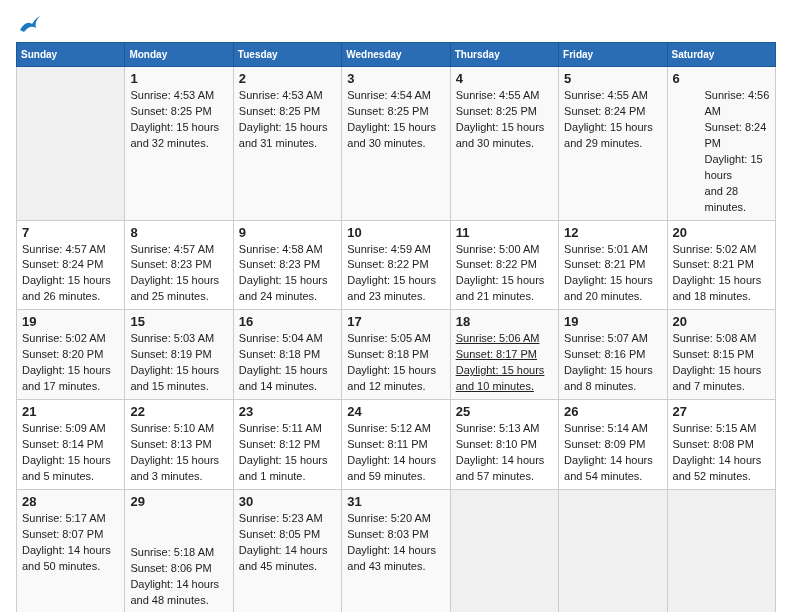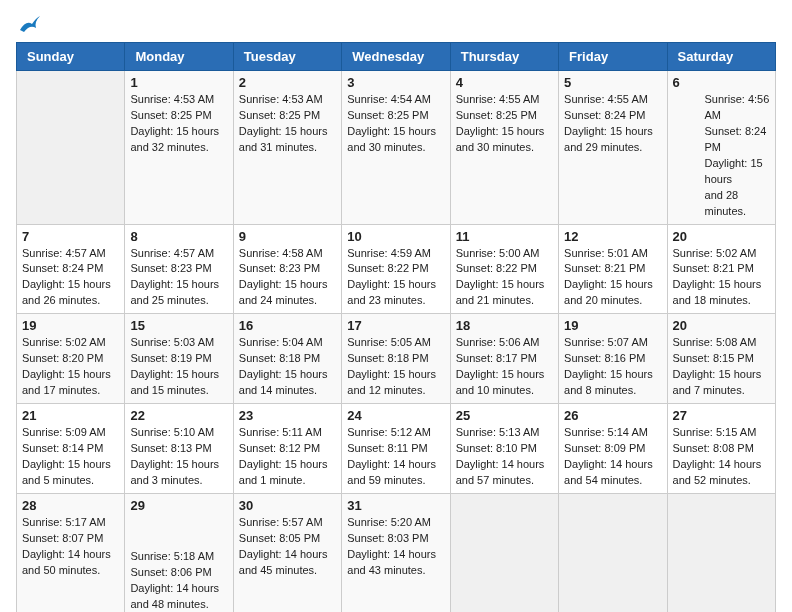--- a/index.html
+++ b/index.html
@@ -35,23 +35,23 @@
       color: #333;
     }
     table {
       width: 100%;
       border-collapse: collapse;
       table-layout: fixed;
     }
     thead tr th {
       background-color: #2a6db5;
       color: #fff;
-      font-size: 13px;
+      font-size: 10px;
       font-weight: bold;
-      padding: 6px 10px;
+      padding: 6px 4px;
       text-align: left;
       border: 1px solid #1a5a9a;
     }
     tbody tr td {
       border: 1px solid #ccc;
       vertical-align: top;
       padding: 4px 5px;
       min-height: 80px;
       height: 80px;
       font-size: 10.5px;
@@ -229,21 +229,21 @@
         </td>
         <td>
           <span class="day-num">17</span>
           <div class="day-info" style="white-space: pre-line;">Sunrise: 5:05 AM
 Sunset: 8:18 PM
 Daylight: 15 hours
 and 12 minutes.</div>
         </td>
         <td>
           <span class="day-num">18</span>
-          <div class="day-info" style="white-space: pre-line;">Sunrise: 5:06 AM
+          <div class="day-info" style="white-space: pre-line; text-decoration: underline;">Sunrise: 5:06 AM
 Sunset: 8:17 PM
 Daylight: 15 hours
 and 10 minutes.</div>
         </td>
         <td>
           <span class="day-num">19</span>
           <div class="day-info" style="white-space: pre-line;">Sunrise: 5:07 AM
 Sunset: 8:16 PM
 Daylight: 15 hours
 and 8 minutes.</div>
@@ -317,21 +317,21 @@
         </td>
         <td>
           <span class="day-num">29</span>
           <div class="day-info" style="white-space: pre-line; margin-top: 36px;">Sunrise: 5:18 AM
 Sunset: 8:06 PM
 Daylight: 14 hours
 and 48 minutes.</div>
         </td>
         <td>
           <span class="day-num">30</span>
-          <div class="day-info" style="white-space: pre-line;">Sunrise: 5:57 AM
+          <div class="day-info" style="white-space: pre-line;">Sunrise: 5:23 AM
 Sunset: 8:05 PM
 Daylight: 14 hours
 and 45 minutes.</div>
         </td>
         <td>
           <span class="day-num">31</span>
           <div class="day-info" style="white-space: pre-line;">Sunrise: 5:20 AM
 Sunset: 8:03 PM
 Daylight: 14 hours
 and 43 minutes.</div>

